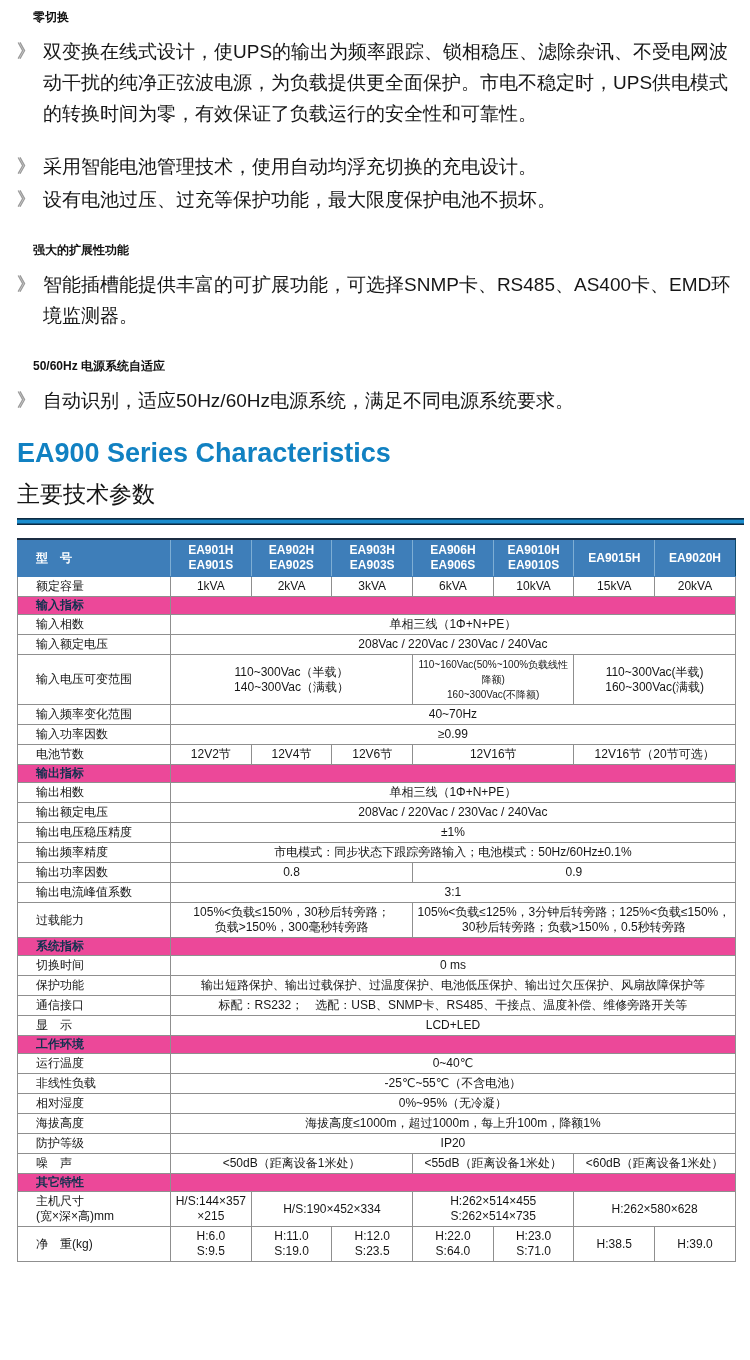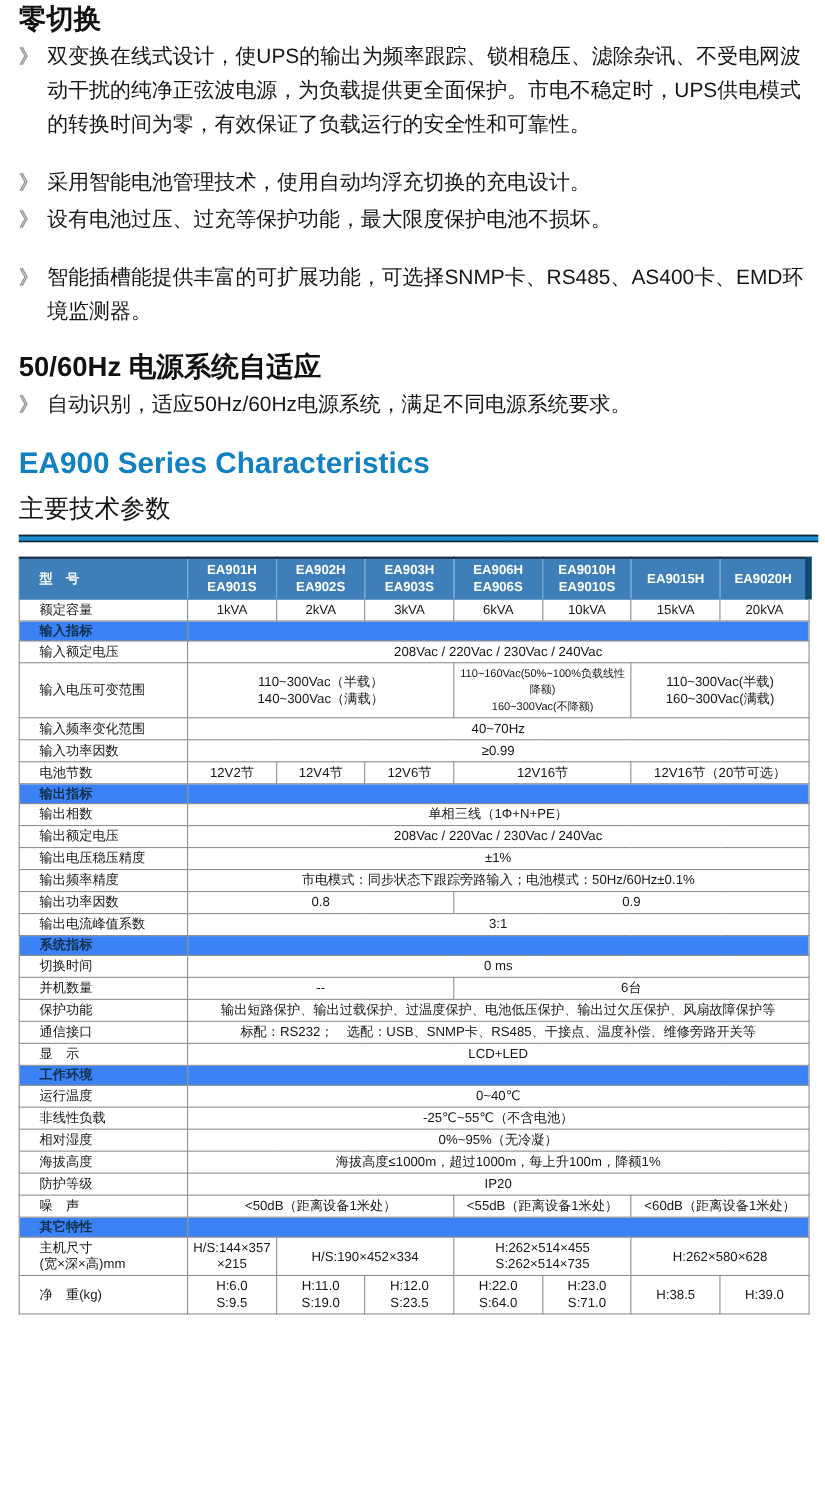--- a/index.html
+++ b/index.html
@@ -4,21 +4,21 @@
 <style>
   html,body{margin:0;padding:0;}
   body{
     width:750px;height:1360px;overflow:hidden;background:#ffffff;
     font-family:"Liberation Sans","DejaVu Sans",sans-serif;color:#1a1a1a;
   }
   .page{padding:4px 15px 0 17px;}
 
   
   .feature{margin-bottom:22px;}
-  .feature h3{margin:0 0 6px 0;font-size:25px;font-weight:600;color:#111;line-height:26px;}
+  .feature h3{margin:0 0 6px 16px;font-size:12px;font-weight:600;color:#111;line-height:26px;}
   .bullet{display:flex;align-items:flex-start;margin:0 0 2px 0;}
   .chev{flex:0 0 26px;color:#9b9b9b;font-size:18px;line-height:31px;font-weight:bold;}
   .bullet p{margin:0;font-size:19px;line-height:31px;color:#161616;}
 
   
   h1.en{margin:16px 0 12px 0;font-size:27px;line-height:30px;font-weight:bold;color:#1181c2;letter-spacing:0;}
   h2.zh{margin:3px 0 0 0;font-size:23px;line-height:28px;font-weight:normal;color:#141414;}
   .divider-bar{
     margin-top:10px;height:7px;width:727px;
     background:linear-gradient(to bottom,#0d2c44 0%,#0d2c44 18%,#1b8dce 30%,#1b8dce 72%,#0d2c44 84%,#0d2c44 100%);
@@ -33,23 +33,23 @@
   table.spec col.c-data{width:80.7px;}
   table.spec td{
     border:1px solid #8f8f8f;padding:2px 3px;text-align:center;
     line-height:15px;color:#161616;vertical-align:middle;
   }
   table.spec td.label{text-align:left;padding-left:18px;}
   tr.head td{
     background:#3e7eb9;color:#ffffff;font-weight:bold;
     border:1px solid #3e7eb9;border-right:1px solid #7eaed4;height:32px;line-height:15px;
   }
-  tr.head td:last-child{border-right:6px solid #0c4a6e;}
+  tr.head td:last-child{border-right:1px solid #0c4a6e;}
   tr.section td{
-    background:#3b82f6;color:#11314f;font-weight:bold;
+    background:#ec4899;color:#11314f;font-weight:bold;
     padding-top:1px;padding-bottom:1px;line-height:15px;
     border-top:1px solid #4a789c;
   }
   td.small{font-size:10px;line-height:13px;}
 </style>
 </head>
 <body>
 
 <div class="page">
 
@@ -66,20 +66,21 @@
       <span class="chev">》</span>
       <p>采用智能电池管理技术，使用自动均浮充切换的充电设计。</p>
     </div>
     <div class="bullet">
       <span class="chev">》</span>
       <p>设有电池过压、过充等保护功能，最大限度保护电池不损坏。</p>
     </div>
   </section>
 
   <section class="feature">
+    <h3>强大的扩展性功能</h3>
     <div class="bullet">
       <span class="chev">》</span>
       <p>智能插槽能提供丰富的可扩展功能，可选择SNMP卡、RS485、AS400卡、EMD环境监测器。</p>
     </div>
   </section>
 
   <section class="feature">
     <h3>50/60Hz 电源系统自适应</h3>
     <div class="bullet">
       <span class="chev">》</span>
@@ -121,20 +122,24 @@
           <td colspan="1">6kVA</td>
           <td colspan="1">10kVA</td>
           <td colspan="1">15kVA</td>
           <td colspan="1">20kVA</td>
         </tr>
         <tr class="section">
           <td class="label">输入指标</td>
           <td colspan="7"></td>
         </tr>
         <tr>
+          <td class="label">输入相数</td>
+          <td colspan="7">单相三线（1Φ+N+PE）</td>
+        </tr>
+        <tr>
           <td class="label">输入额定电压</td>
           <td colspan="7">208Vac / 220Vac / 230Vac / 240Vac</td>
         </tr>
         <tr>
           <td class="label">输入电压可变范围</td>
           <td colspan="3">110~300Vac（半载）<br>140~300Vac（满载）</td>
           <td colspan="2" class="small">110~160Vac(50%~100%负载线性降额)<br>160~300Vac(不降额)</td>
           <td colspan="2">110~300Vac(半载)<br>160~300Vac(满载)</td>
         </tr>
         <tr>
@@ -175,32 +180,32 @@
         </tr>
         <tr>
           <td class="label">输出功率因数</td>
           <td colspan="3">0.8</td>
           <td colspan="4">0.9</td>
         </tr>
         <tr>
           <td class="label">输出电流峰值系数</td>
           <td colspan="7">3:1</td>
         </tr>
+        <tr>
+          <td class="label">过载能力</td>
+          <td colspan="3">105%&lt;负载≤150%，30秒后转旁路；<br>负载&gt;150%，300毫秒转旁路</td>
+          <td colspan="4">105%&lt;负载≤125%，3分钟后转旁路；125%&lt;负载≤150%，<br>30秒后转旁路；负载&gt;150%，0.5秒转旁路</td>
+        </tr>
         <tr class="section">
           <td class="label">系统指标</td>
           <td colspan="7"></td>
         </tr>
         <tr>
           <td class="label">切换时间</td>
           <td colspan="7">0 ms</td>
-        </tr>
-        <tr>
-          <td class="label">并机数量</td>
-          <td colspan="3">--</td>
-          <td colspan="4">6台</td>
         </tr>
         <tr>
           <td class="label">保护功能</td>
           <td colspan="7">输出短路保护、输出过载保护、过温度保护、电池低压保护、输出过欠压保护、风扇故障保护等</td>
         </tr>
         <tr>
           <td class="label">通信接口</td>
           <td colspan="7">标配：RS232；　选配：USB、SNMP卡、RS485、干接点、温度补偿、维修旁路开关等</td>
         </tr>
         <tr>

